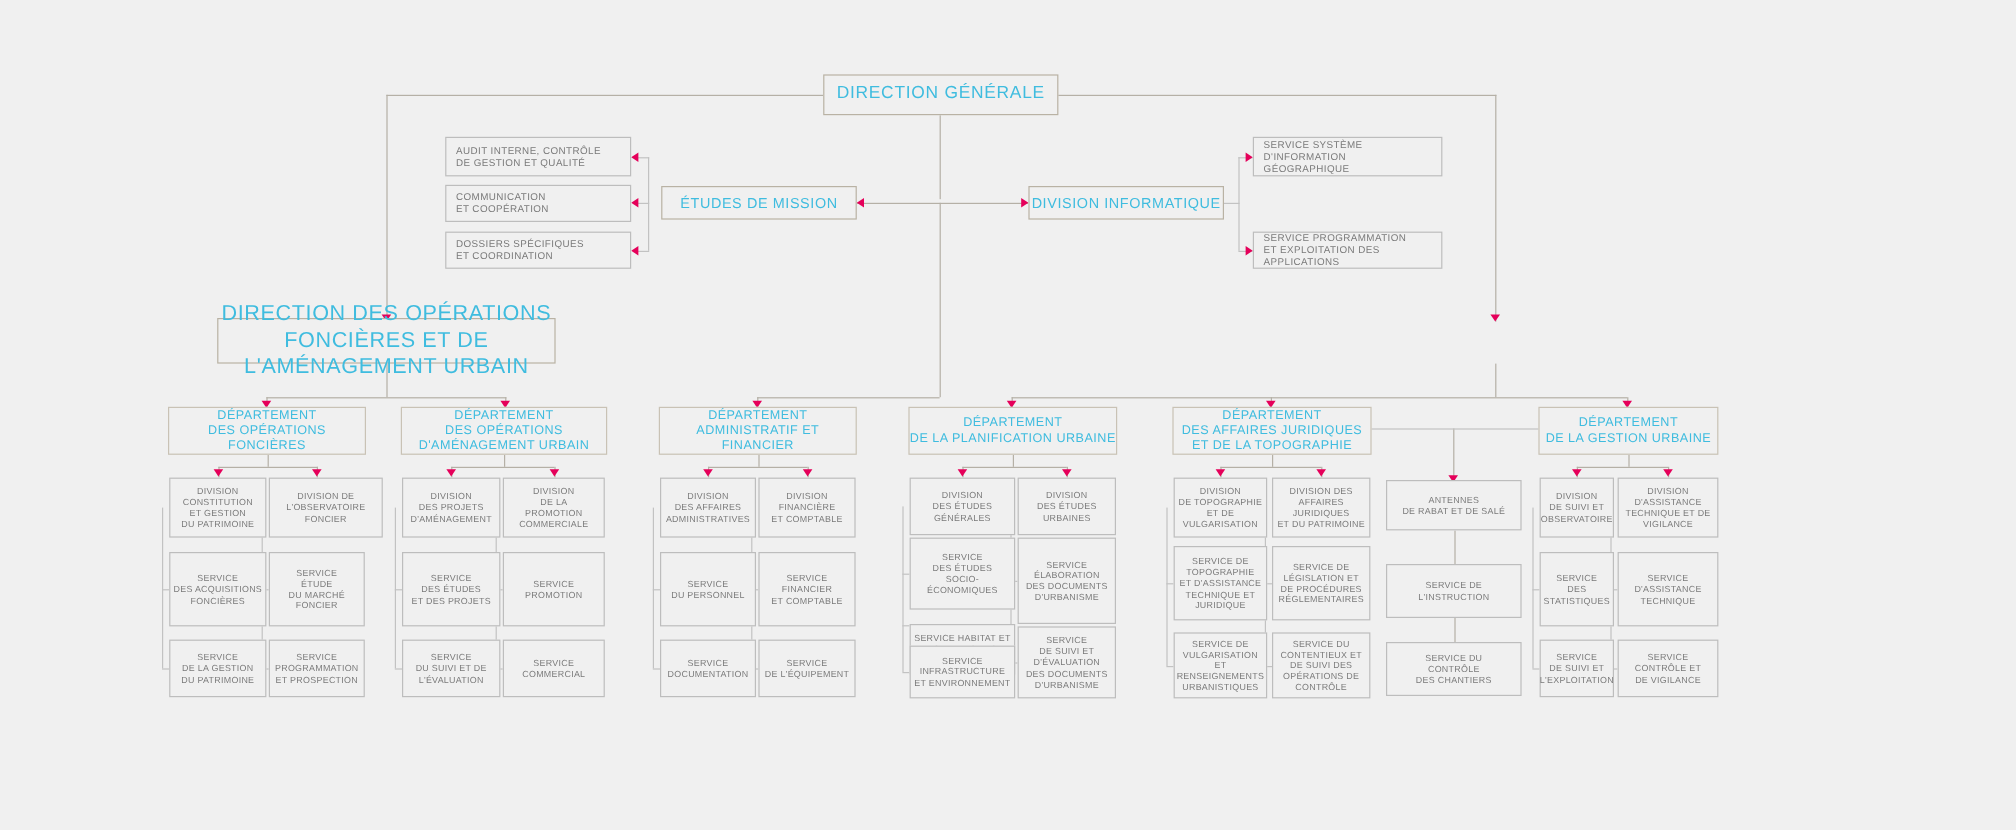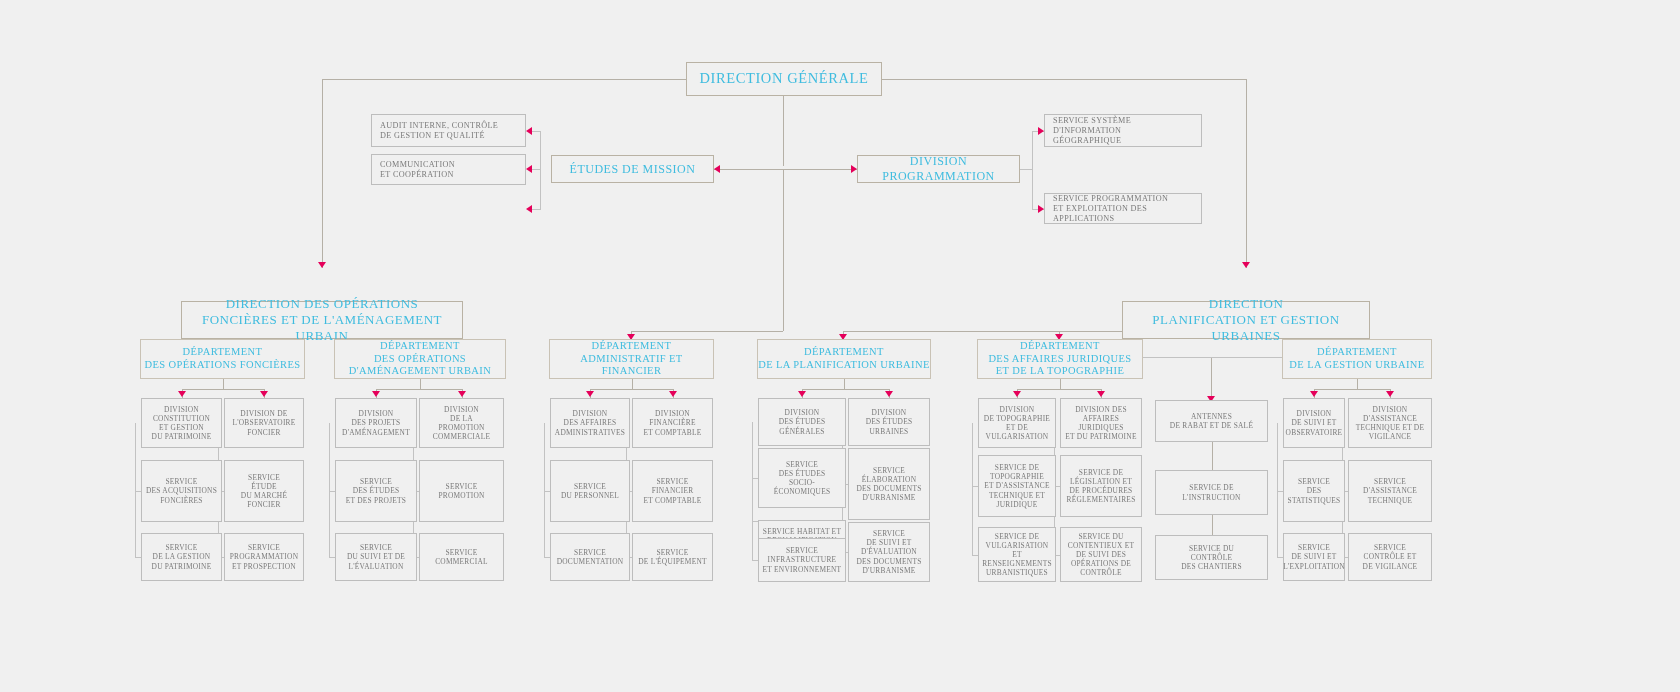--- a/index.html
+++ b/index.html
@@ -8,21 +8,21 @@
     width: 1680px;
     height: 692px;
     background: #f0f0f0;
     font-family: "Liberation Sans", sans-serif;
     position: relative;
     overflow: hidden;
   }
   #chart {
     position: absolute;
     left: 0; top: 0;
-    width: 1680px; height: 692px; font-family: Liberation Serif, serif;
+    width: 1680px; height: 692px;
   }
   .node {
     position: absolute;
     background: #f0f0f0;
     display: flex;
     align-items: center;
     justify-content: center;
     text-align: center;
     line-height: 1.22;
     white-space: pre-line;
@@ -31,23 +31,22 @@
   
   .lvl-top {
     border: 1px solid #b9b2a4;
     color: #3fbcdf;
     font-size: 14.5px;
     letter-spacing: 0.6px;
   }
   .lvl-dir {
     border: 1px solid #b9b2a4;
     color: #3fbcdf;
-    font-size: 13px;
+    font-size: 18px;
     letter-spacing: 0.5px;
-    margin-top: 36px;
   }
   .lvl-dept {
     border: 1px solid #c9c2b5;
     color: #3fbcdf;
     font-size: 10.5px;
     letter-spacing: 0.4px;
   }
   .lvl-mission {
     border: 1px solid #b9b2a4;
     color: #3fbcdf;
@@ -230,51 +229,51 @@
       <div class="connector grey h" style="left: 1342px; top: 491px; width: 6px;"></div>
       <div class="connector grey h" style="left: 1342px; top: 557px; width: 6px;"></div>
       <div class="connector v" style="left: 1211.5px; top: 442px; height: 28px;"></div>
       <div class="connector v" style="left: 1211.5px; top: 515px; height: 20px;"></div>
     </div>
 
   <div class="node lvl-top" style="left:686px; top:62px; width:196px; height:34px;">DIRECTION GÉNÉRALE</div>
 
   <div class="node lvl-mission" style="left:551px; top:155px; width:163px; height:28px;">ÉTUDES DE MISSION</div>
 
-  <div class="node lvl-mission" style="left:857px; top:155px; width:163px; height:28px;">DIVISION PROGRAMMATION</div>
+  <div class="node lvl-mission" style="left:857px; top:155px; width:163px; height:28px;">DIVISION INFORMATIQUE</div>
 
   <div class="node lvl-staff" style="left:371px; top:154px; width:155px; height:31px;">COMMUNICATION
 ET COOPÉRATION</div>
   <div class="node lvl-staff" style="left:371px; top:114px; width:155px; height:33px;">AUDIT INTERNE, CONTRÔLE
 DE GESTION ET QUALITÉ</div>
+  <div class="node lvl-staff" style="left:371px; top:193px; width:155px; height:31px;">DOSSIERS SPÉCIFIQUES
+ET COORDINATION</div>
 
   <div class="node lvl-staff" style="left:1044px; top:193px; width:158px; height:31px;">SERVICE PROGRAMMATION
 ET EXPLOITATION DES APPLICATIONS</div>
   <div class="node lvl-staff" style="left:1044px; top:114px; width:158px; height:33px;">SERVICE SYSTÈME D'INFORMATION
 GÉOGRAPHIQUE</div>
 
   <div class="node lvl-dir" style="left:181px; top:265px; width:282px; height:38px;">DIRECTION DES OPÉRATIONS
 FONCIÈRES ET DE L'AMÉNAGEMENT URBAIN</div>
-  <div class="node lvl-dir" style="left:1122px; top:265px; width:248px; height:38px;">DIRECTION
-PLANIFICATION ET GESTION URBAINES</div>
 
   <div id="departments-layer">
       <div class="node lvl-dept" style="left: 140px; top: 339px; width: 165px; height: 40px;">DÉPARTEMENT
 DES OPÉRATIONS FONCIÈRES</div>
       <div class="node lvl-unit" style="left: 141px; top: 398px; width: 81px; height: 50px;">DIVISION
 CONSTITUTION
 ET GESTION
 DU PATRIMOINE</div>
       <div class="node lvl-unit" style="left: 141px; top: 460px; width: 81px; height: 62px;">SERVICE
 DES ACQUISITIONS
 FONCIÈRES</div>
       <div class="node lvl-unit" style="left: 141px; top: 533px; width: 81px; height: 48px;">SERVICE
 DE LA GESTION
 DU PATRIMOINE</div>
-      <div class="node lvl-unit" style="left: 224px; top: 398px; width: 80px; height: 50px;">DIVISION DE
+      <div class="node lvl-unit" style="left: 224px; top: 398px; width: 95px; height: 50px;">DIVISION DE
 L'OBSERVATOIRE
 FONCIER</div>
       <div class="node lvl-unit" style="left: 224px; top: 460px; width: 80px; height: 62px;">SERVICE
 ÉTUDE
 DU MARCHÉ
 FONCIER</div>
       <div class="node lvl-unit" style="left: 224px; top: 533px; width: 80px; height: 48px;">SERVICE
 PROGRAMMATION
 ET PROSPECTION</div>
       <div class="node lvl-dept" style="left: 334px; top: 339px; width: 172px; height: 40px;">DÉPARTEMENT

